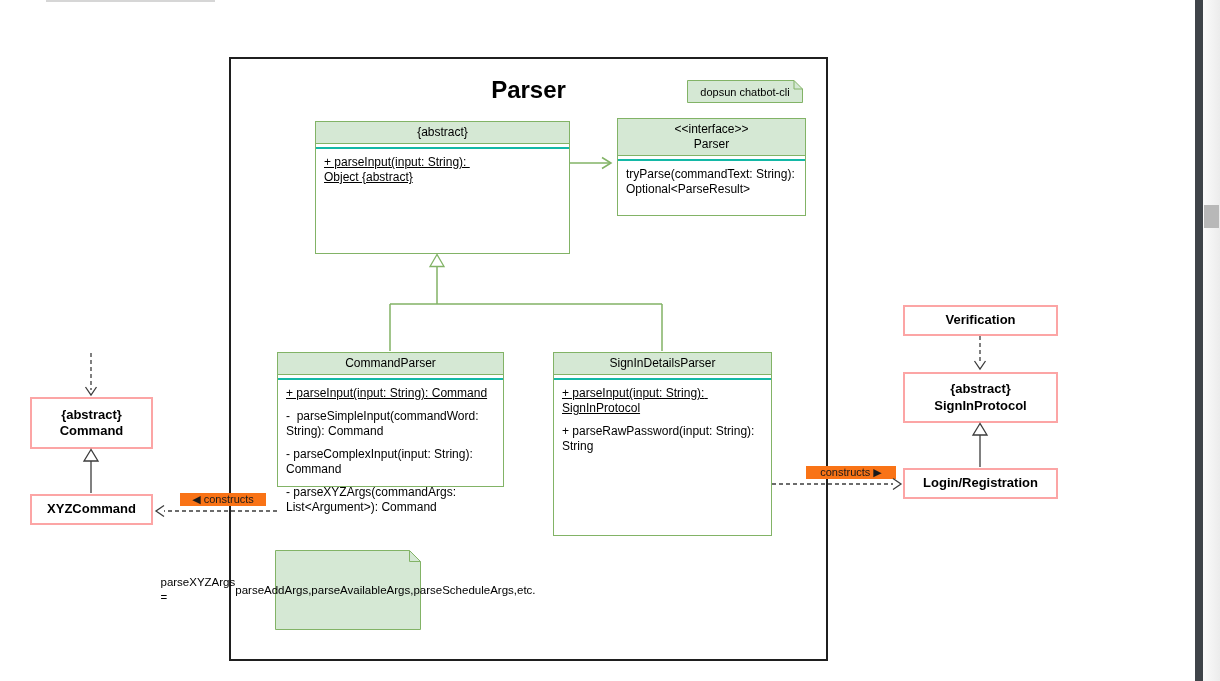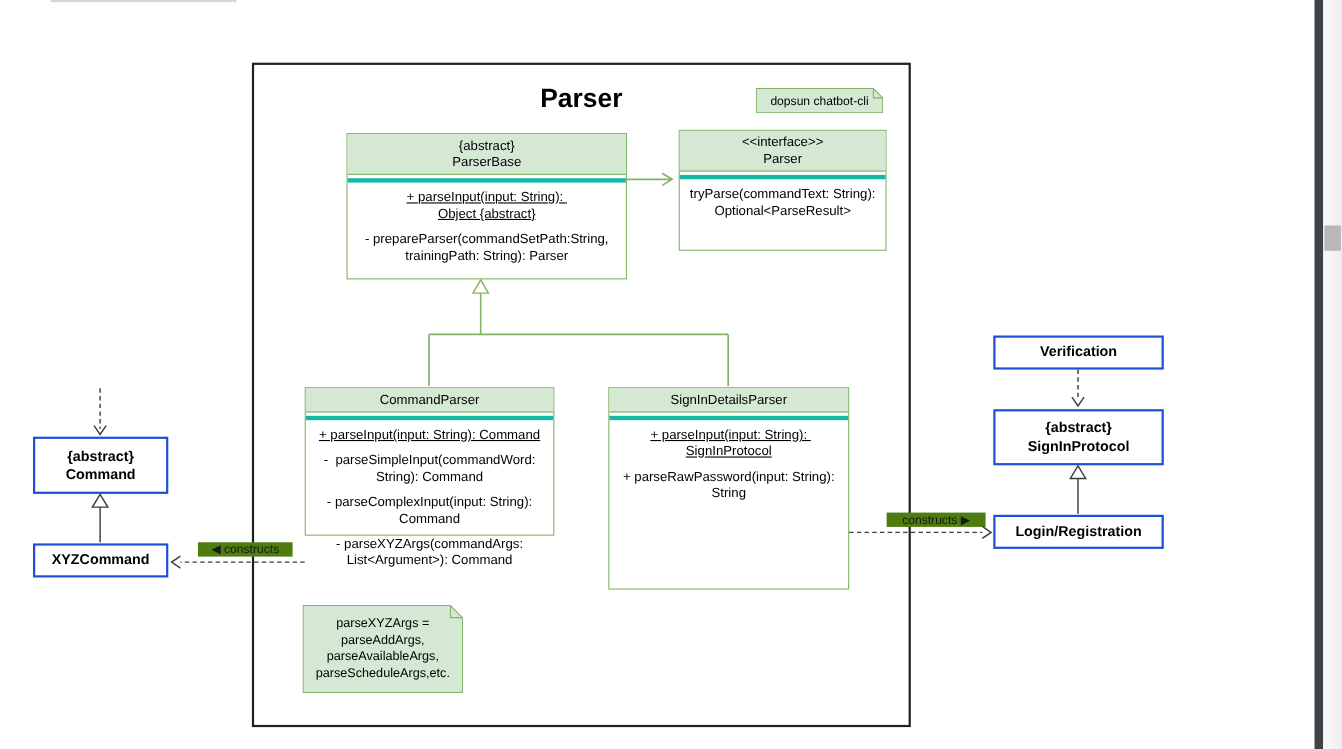--- a/index.html
+++ b/index.html
@@ -4,41 +4,41 @@
 <style>
   html,body{margin:0;padding:0;background:#fff;}
   #canvas{position:relative;width:1220px;height:681px;overflow:hidden;background:#fff;
           font-family:"Liberation Sans","DejaVu Sans",sans-serif;color:#000;}
   .abs{position:absolute;box-sizing:border-box;}
 
   
   .uml-class{border:1px solid #82b366;background:#fff;}
   .uml-header{background:#d5e8d4;border-bottom:1px solid #82b366;text-align:center;
               font-size:12px;line-height:15px;padding:3px 2px;}
-  .uml-body{border-top:4px solid #14b8a6;margin-top:3px;padding:6px 8px 4px 8px;
-            font-size:12px;line-height:15px;text-align:center;}
+  .uml-body{border-top:2px solid #14b8a6;margin-top:3px;padding:6px 8px 4px 8px;
+            font-size:12px;line-height:15px;text-align:left;}
   .method{margin:0 0 8px 0;white-space:pre-wrap;}
   .method.u{text-decoration:underline;}
 
   
-  .ext-box{border:2px solid #1d4ed8;background:#fff;font-weight:bold;font-size:13px;
+  .ext-box{border:2px solid #fca5a5;background:#fff;font-weight:bold;font-size:13px;
            line-height:1.25;display:flex;flex-direction:column;align-items:center;
            justify-content:center;text-align:center;}
 
   
   .frame{border:2px solid #1f1f1f;background:transparent;}
   .frame-title{position:absolute;left:0;right:0;top:17px;text-align:center;
                font-size:24px;font-weight:bold;}
 
   
   .note-label{position:absolute;inset:0;display:flex;align-items:center;justify-content:center;
               font-size:11px;}
-  .note-label.multi{font-size:11.5px;line-height:15px;flex-direction:column;}
+  .note-label.multi{font-size:11.5px;line-height:15px;flex-direction:row;}
 
-  .edge-label{position:absolute;font-size:11px;color:#1a1a1a;text-align:center;background:#4d7c0f;
+  .edge-label{position:absolute;font-size:11px;color:#1a1a1a;text-align:center;background:#f97316;
               padding:0 2px;}
 
   
   .g-line{stroke:#82b366;stroke-width:1.5;fill:none;}
   .g-open{stroke:#82b366;stroke-width:1.5;fill:none;}
   .g-tri{stroke:#82b366;stroke-width:1.3;fill:#ffffff;}
   .k-dash{stroke:#3c3c3c;stroke-width:1.3;fill:none;stroke-dasharray:4,3;}
   .k-line{stroke:#3c3c3c;stroke-width:1.3;fill:none;}
   .k-open{stroke:#3c3c3c;stroke-width:1.3;fill:none;}
   .k-tri{stroke:#3c3c3c;stroke-width:1.3;fill:#ffffff;}
@@ -67,30 +67,28 @@
     <svg width="116" height="23">
       <path d="M0.5,0.5 H107 L115.5,9 V22.5 H0.5 Z" fill="#d5e8d4" stroke="#82b366"></path>
       <path d="M107,0.5 V9 H115.5" fill="none" stroke="#82b366"></path>
     </svg>
     <div class="note-label">dopsun chatbot-cli</div>
   </div>
 
   <div class="abs uml-class" style="left:315px;top:121px;width:255px;height:133px;">
     <div class="uml-header">
       <div>{abstract}</div>
-      <div>ParserBase</div>
     </div>
     <div class="uml-body">
       <div class="method u">+ parseInput(input: String): 
 Object {abstract}</div>
-      <div class="method">- prepareParser(commandSetPath:String, trainingPath: String): Parser</div>
     </div>
   </div>
 
-  <div class="abs uml-class" style="left:617px;top:118px;width:189px;height:110px;">
+  <div class="abs uml-class" style="left:617px;top:118px;width:189px;height:98px;">
     <div class="uml-header">
       <div>&lt;&lt;interface&gt;&gt;</div>
       <div>Parser</div>
     </div>
     <div class="uml-body">
       <div class="method">tryParse(commandText: String): Optional&lt;ParseResult&gt;</div>
     </div>
   </div>
 
   <div class="abs uml-class" style="left:277px;top:352px;width:227px;height:135px;">

